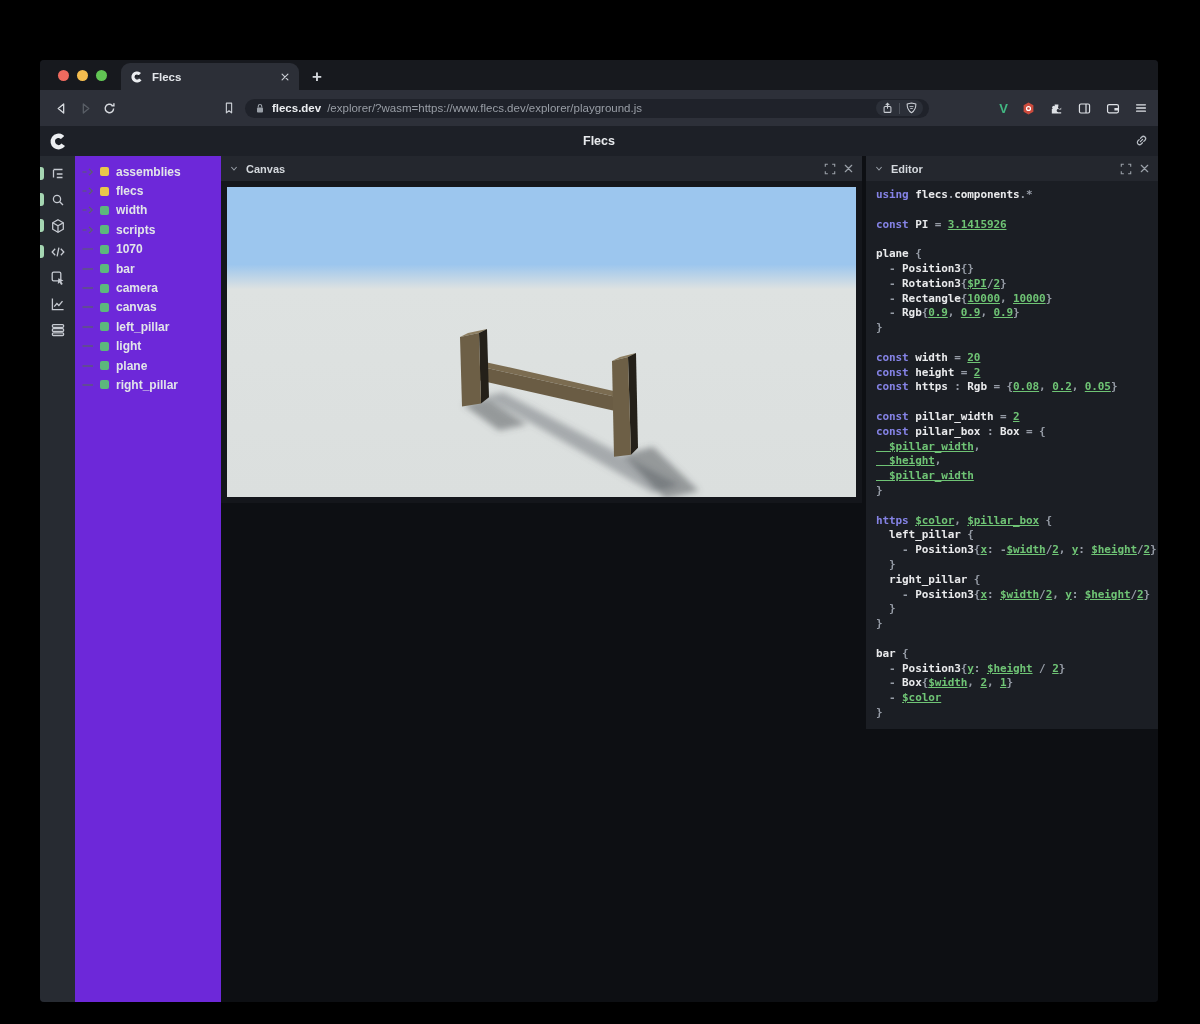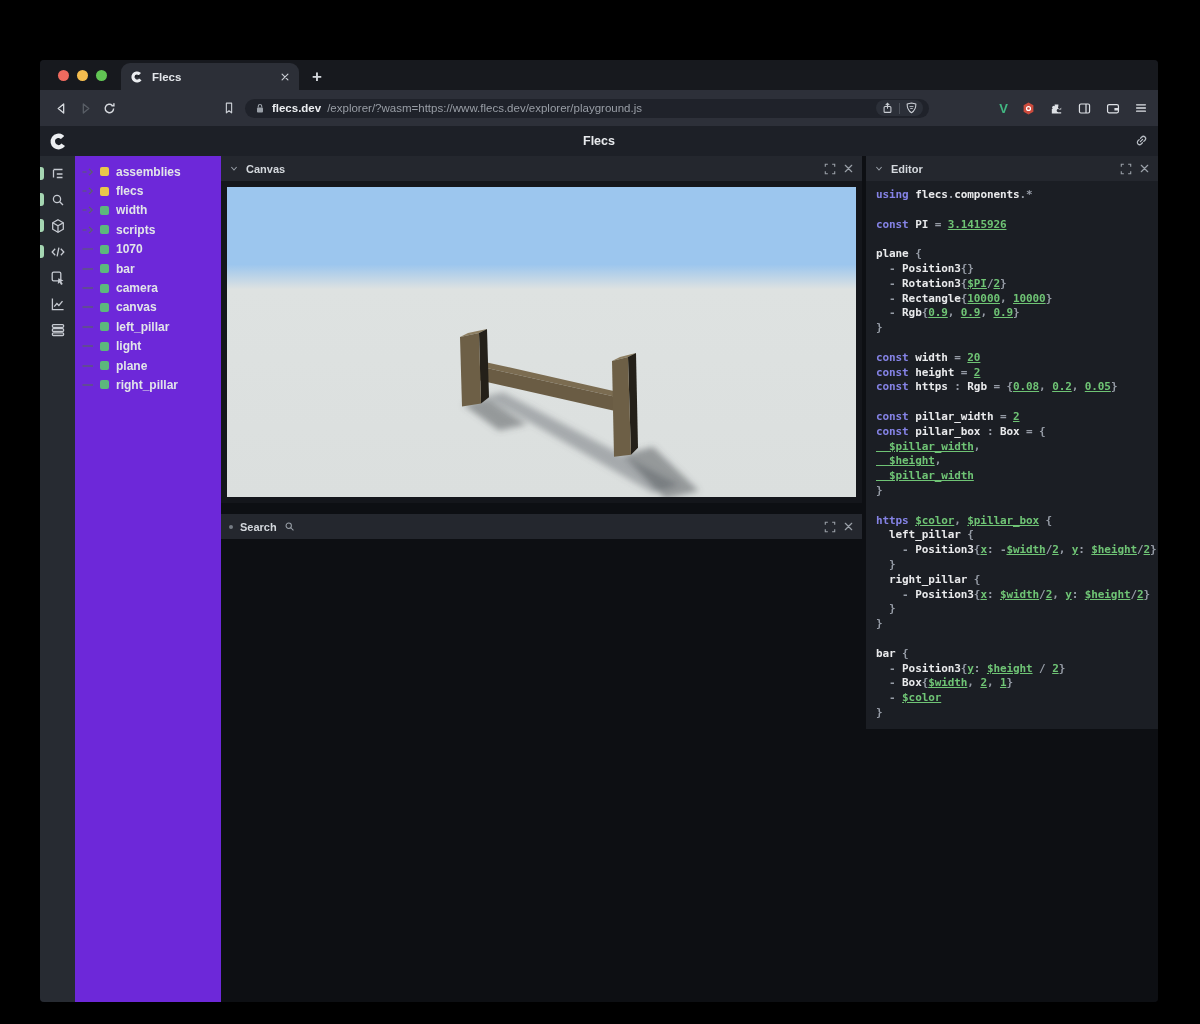--- a/index.html
+++ b/index.html
@@ -364,37 +364,20 @@
               </g>
               <g>
                 <polygon points="385,173 401,169 409,165 393,169" fill="var(--wood-top)"></polygon>
                 <polygon points="401,169 409,165 411,259 404,266" fill="var(--wood-dark)"></polygon>
                 <polygon points="385,173 401,169 404,266 387,268" fill="var(--wood)"></polygon>
               </g>
             </svg>
           </div>
         </div>
 
-        <div class="search-panel">
-          <div class="panel-head">
-            <span class="dot-bullet"></span>
-            <span class="panel-title">Search</span>
-            <svg class="ic" width="11" height="11" viewBox="0 0 14 14">
-              <circle cx="6" cy="6" r="3.4" fill="none" stroke="#9aa0a8" stroke-width="1.3"></circle>
-              <path d="M8.6 8.6L12 12" stroke="#9aa0a8" stroke-width="1.3"></path>
-            </svg>
-            <span class="ph-spacer"></span>
-            <svg class="ic" width="12" height="12" viewBox="0 0 14 14">
-              <path d="M1.5 4.5v-3h3M9.5 1.5h3v3M12.5 9.5v3h-3M4.5 12.5h-3v-3" fill="none" stroke="#9aa0a8" stroke-width="1.3"></path>
-            </svg>
-            <svg class="ic" width="11" height="11" viewBox="0 0 12 12">
-              <path d="M2.5 2.5l7 7M9.5 2.5l-7 7" stroke="#9aa0a8" stroke-width="1.3" stroke-linecap="round"></path>
-            </svg>
-          </div>
-        </div>
       </div>
 
       <div class="editor-col">
         <div class="editor-panel">
           <div class="panel-head">
             <svg class="ic" width="10" height="9" viewBox="0 0 12 12">
               <path d="M2.5 4l3.5 4 3.5-4" fill="none" stroke="#9aa0a8" stroke-width="1.4"></path>
             </svg>
             <span class="panel-title">Editor</span>
             <span class="ph-spacer"></span>

